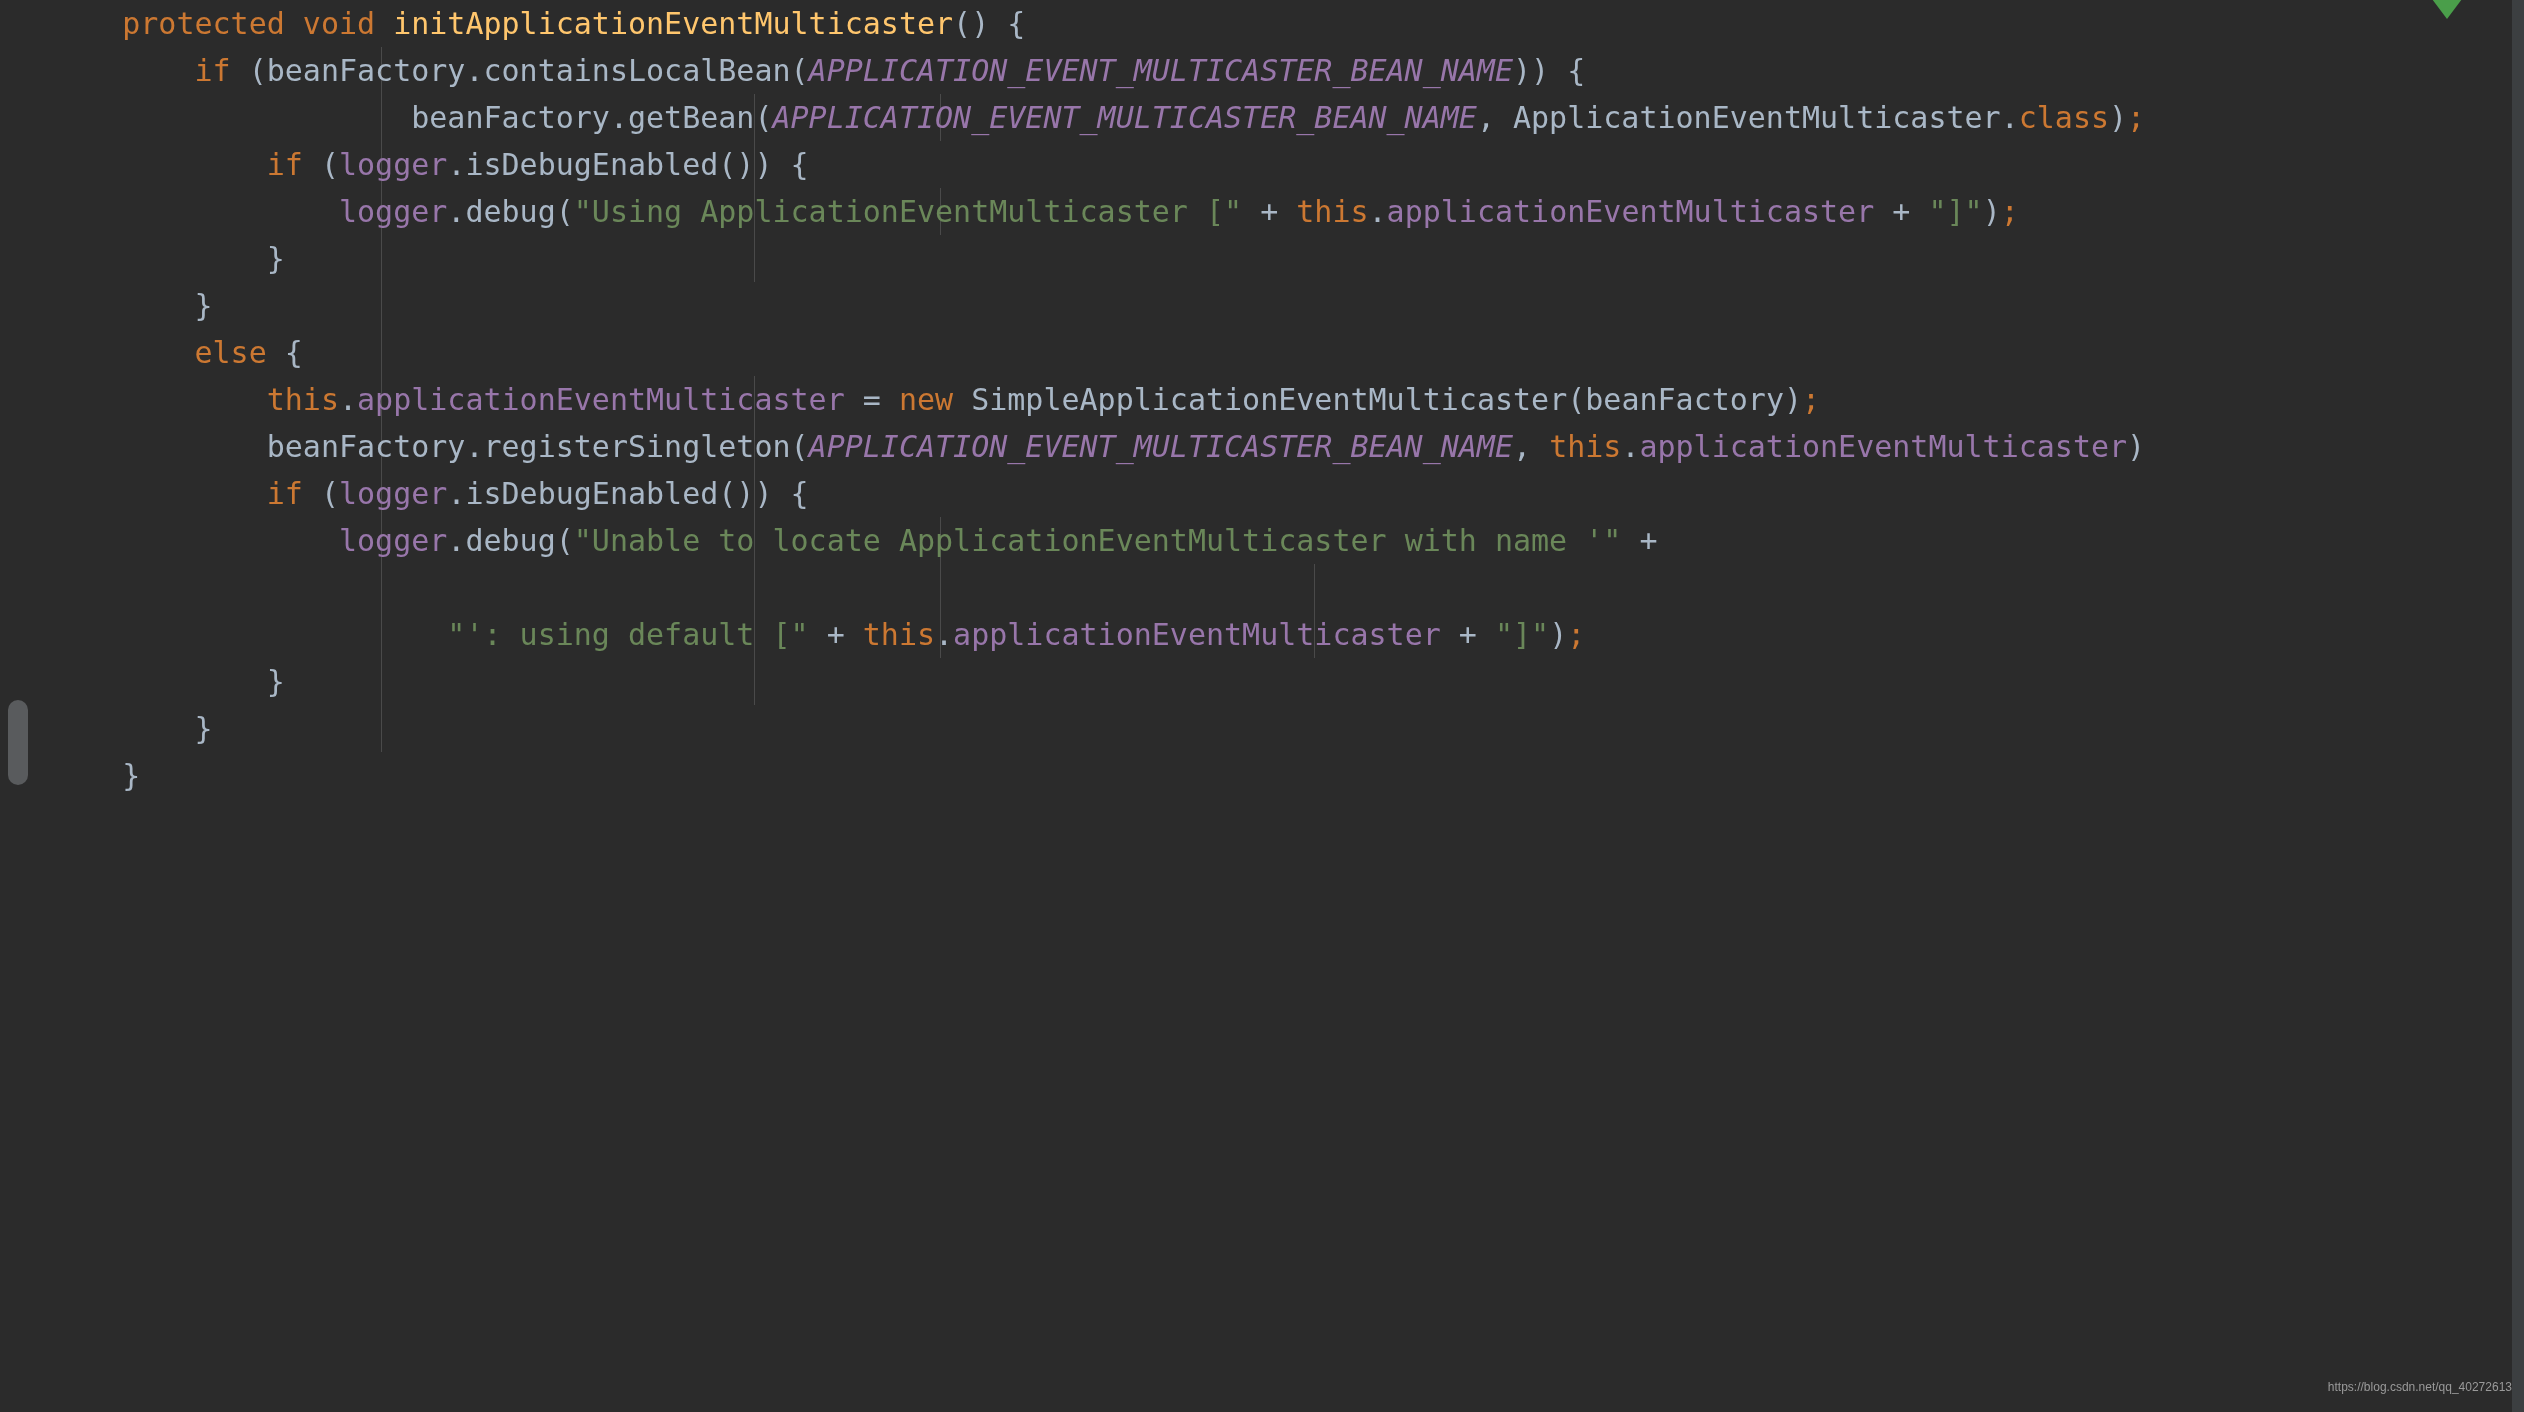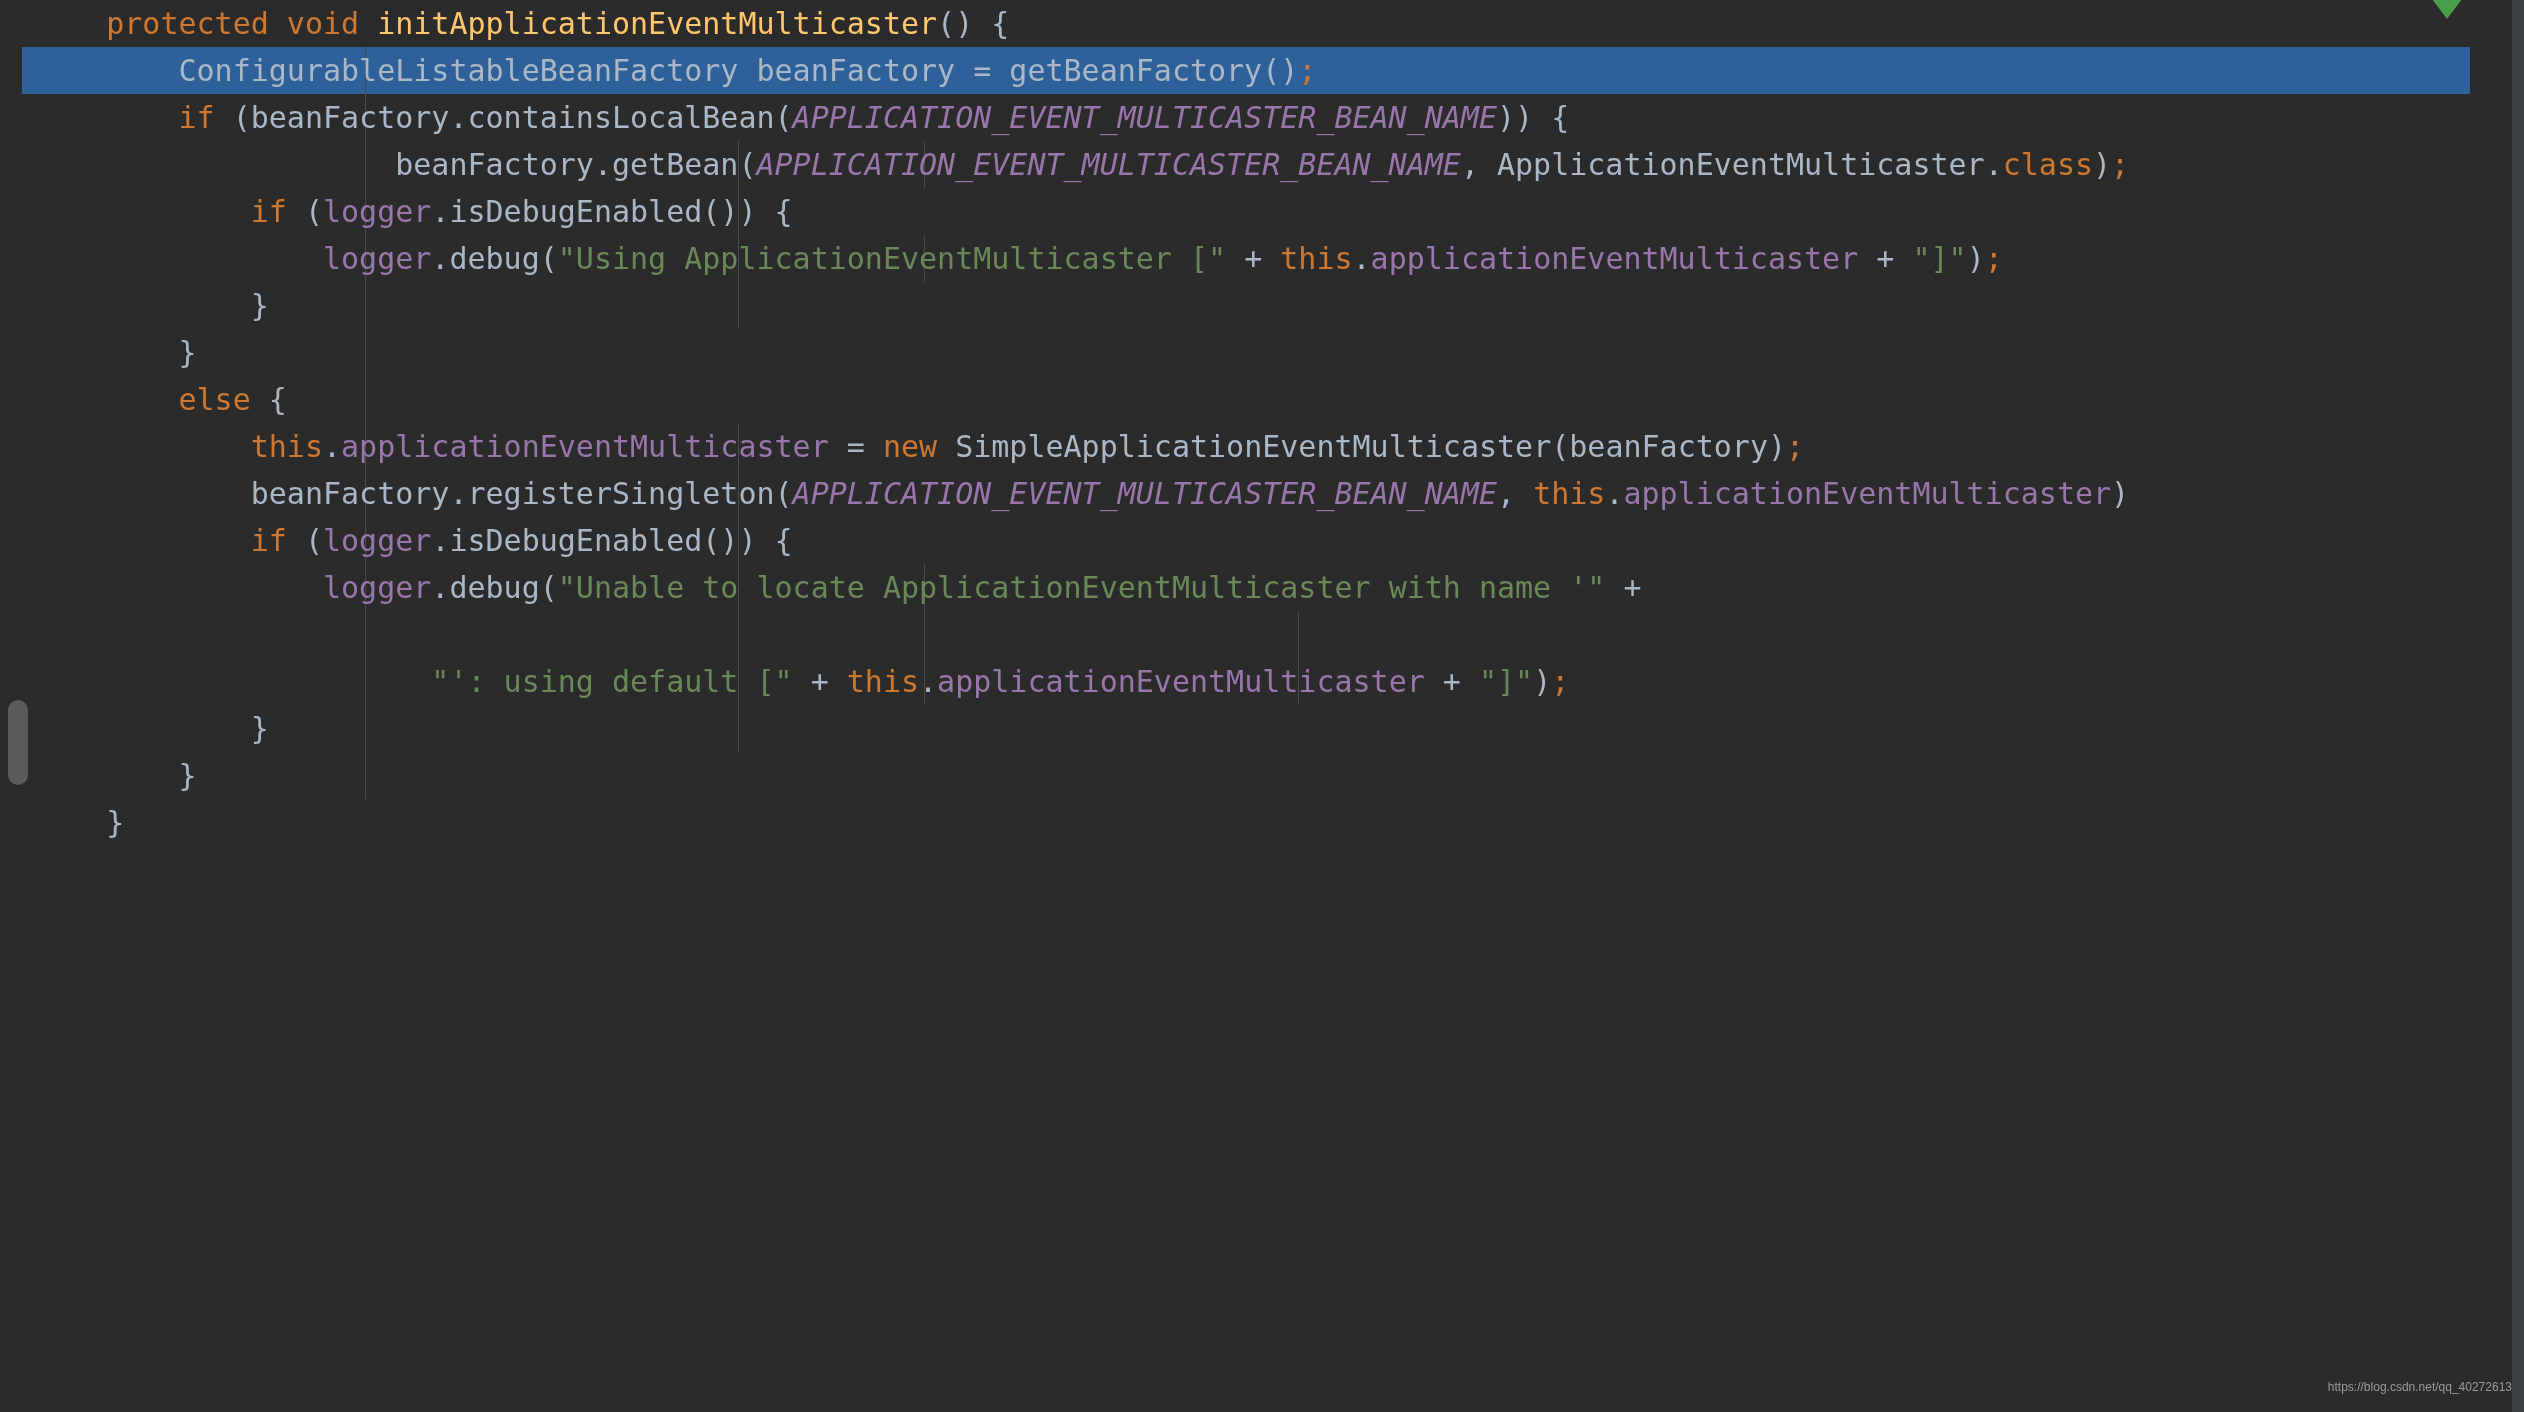--- a/index.html
+++ b/index.html
@@ -29,21 +29,21 @@
     left: 0; top: 0;
     width: 22px;
     height: 1412px;
     background: #2B2B2B;
     z-index: 3;
   }
 
   
   #code {
     position: absolute;
-    left: 0; top: 0;
+    left: 16px; top: 0;
     width: 2470px;
     height: 1412px;
     overflow: hidden;
     z-index: 2;
   }
 
   .line {
     position: relative;
     height: 47px;
     line-height: 47px;
@@ -132,21 +132,20 @@
     white-space: nowrap;
   }
 </style>
 </head>
 <body>
 
 <div id="editor">
 
   <div id="code">
       <div class="line"><span class="txt"><span class="kw">    protected void </span><span class="fn">initApplicationEventMulticaster</span><span class="ident">() {</span></span></div>
-      <div class="line sel"><div class="guide" style="left: 364.917px;"></div><span class="txt"><span class="ident">        ConfigurableListableBeanFactory beanFactory = getBeanFactory</span><span class="ident">()</span><span class="semi">;</span></span></div>
       <div class="line"><div class="guide" style="left: 364.917px;"></div><span class="txt"><span class="ident">        </span><span class="kw">if</span><span class="ident"> (beanFactory.containsLocalBean(</span><span class="const">APPLICATION_EVENT_MULTICASTER_BEAN_NAME</span><span class="ident">)) {</span></span></div>
       <div class="line"><div class="guide" style="left: 364.917px;"></div><div class="guide" style="left: 737.95px;"></div><div class="guide" style="left: 924.467px;"></div><span class="txt"><span class="ident">                    beanFactory.getBean(</span><span class="const">APPLICATION_EVENT_MULTICASTER_BEAN_NAME</span><span class="ident">, ApplicationEventMulticaster.</span><span class="kw">class</span><span class="ident">)</span><span class="semi">;</span></span></div>
       <div class="line"><div class="guide" style="left: 364.917px;"></div><div class="guide" style="left: 737.95px;"></div><span class="txt"><span class="ident">            </span><span class="kw">if</span><span class="ident"> (</span><span class="fld">logger</span><span class="ident">.isDebugEnabled()) {</span></span></div>
       <div class="line"><div class="guide" style="left: 364.917px;"></div><div class="guide" style="left: 737.95px;"></div><div class="guide" style="left: 924.467px;"></div><span class="txt"><span class="ident">                </span><span class="fld">logger</span><span class="ident">.debug(</span><span class="str">"Using ApplicationEventMulticaster ["</span><span class="op"> + </span><span class="kw">this</span><span class="ident">.</span><span class="fld">applicationEventMulticaster</span><span class="op"> + </span><span class="str">"]"</span><span class="ident">)</span><span class="semi">;</span></span></div>
       <div class="line"><div class="guide" style="left: 364.917px;"></div><div class="guide" style="left: 737.95px;"></div><span class="txt"><span class="ident">            }</span></span></div>
       <div class="line"><div class="guide" style="left: 364.917px;"></div><span class="txt"><span class="ident">        }</span></span></div>
       <div class="line"><div class="guide" style="left: 364.917px;"></div><span class="txt"><span class="ident">        </span><span class="kw">else</span><span class="ident"> {</span></span></div>
       <div class="line"><div class="guide" style="left: 364.917px;"></div><div class="guide" style="left: 737.95px;"></div><span class="txt"><span class="ident">            </span><span class="kw">this</span><span class="ident">.</span><span class="fld">applicationEventMulticaster</span><span class="ident"> = </span><span class="kw">new</span><span class="ident"> SimpleApplicationEventMulticaster(beanFactory)</span><span class="semi">;</span></span></div>
       <div class="line"><div class="guide" style="left: 364.917px;"></div><div class="guide" style="left: 737.95px;"></div><span class="txt"><span class="ident">            beanFactory.registerSingleton(</span><span class="const">APPLICATION_EVENT_MULTICASTER_BEAN_NAME</span><span class="ident">, </span><span class="kw">this</span><span class="ident">.</span><span class="fld">applicationEventMulticaster</span><span class="ident">)</span></span></div>
       <div class="line"><div class="guide" style="left: 364.917px;"></div><div class="guide" style="left: 737.95px;"></div><span class="txt"><span class="ident">            </span><span class="kw">if</span><span class="ident"> (</span><span class="fld">logger</span><span class="ident">.isDebugEnabled()) {</span></span></div>

